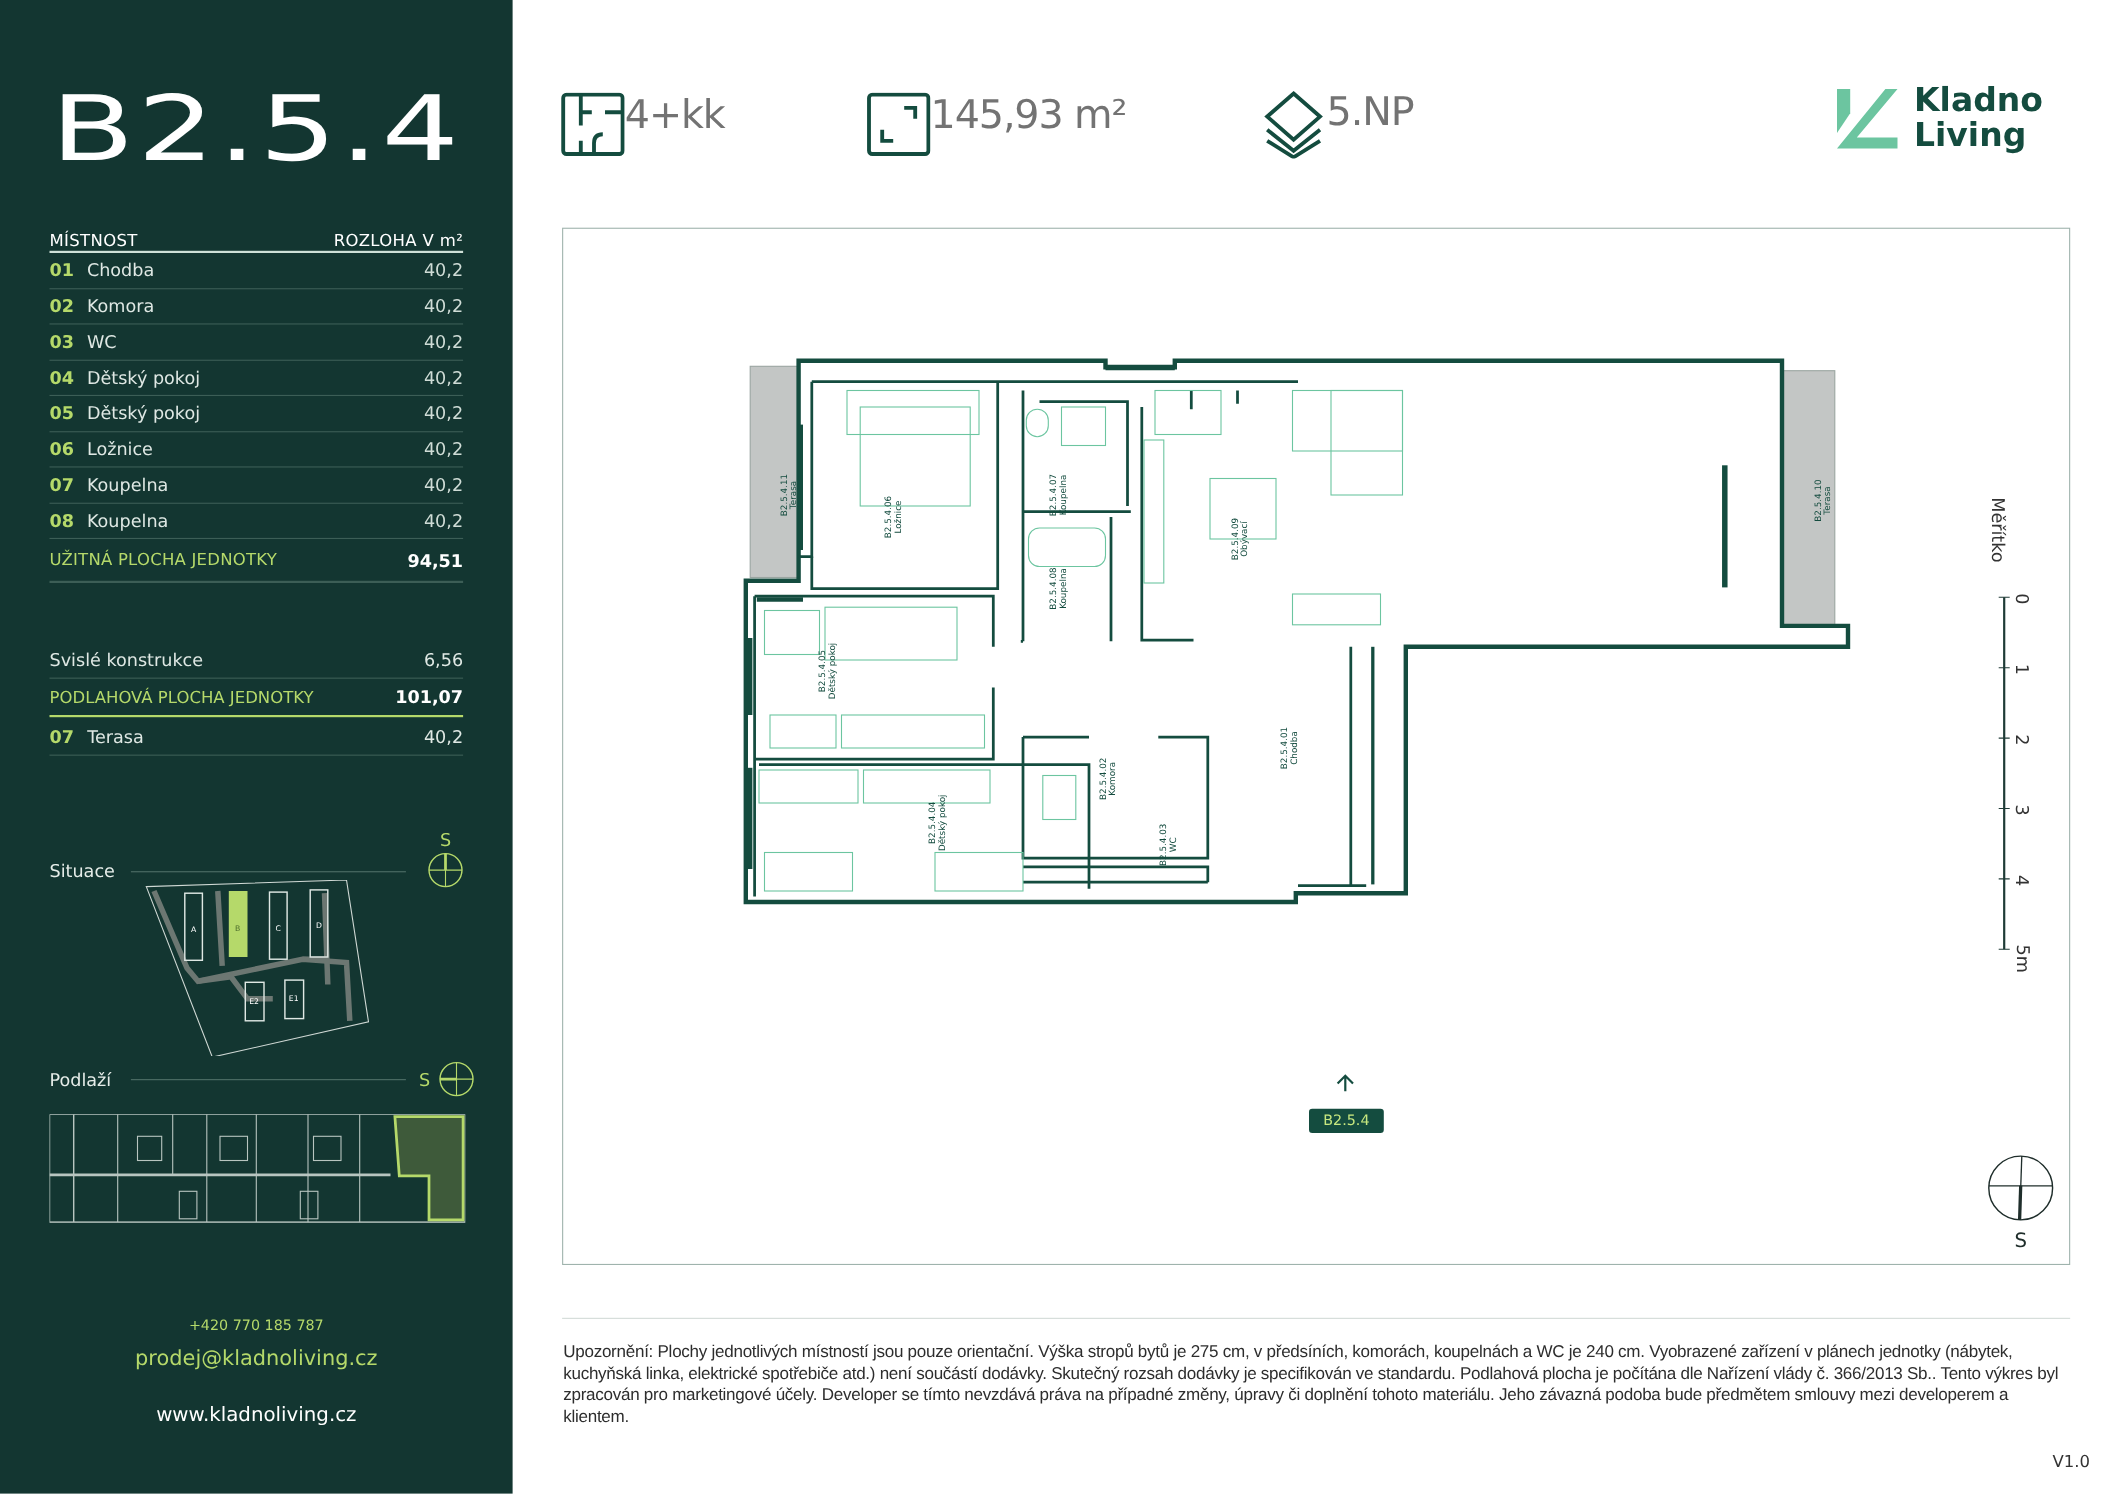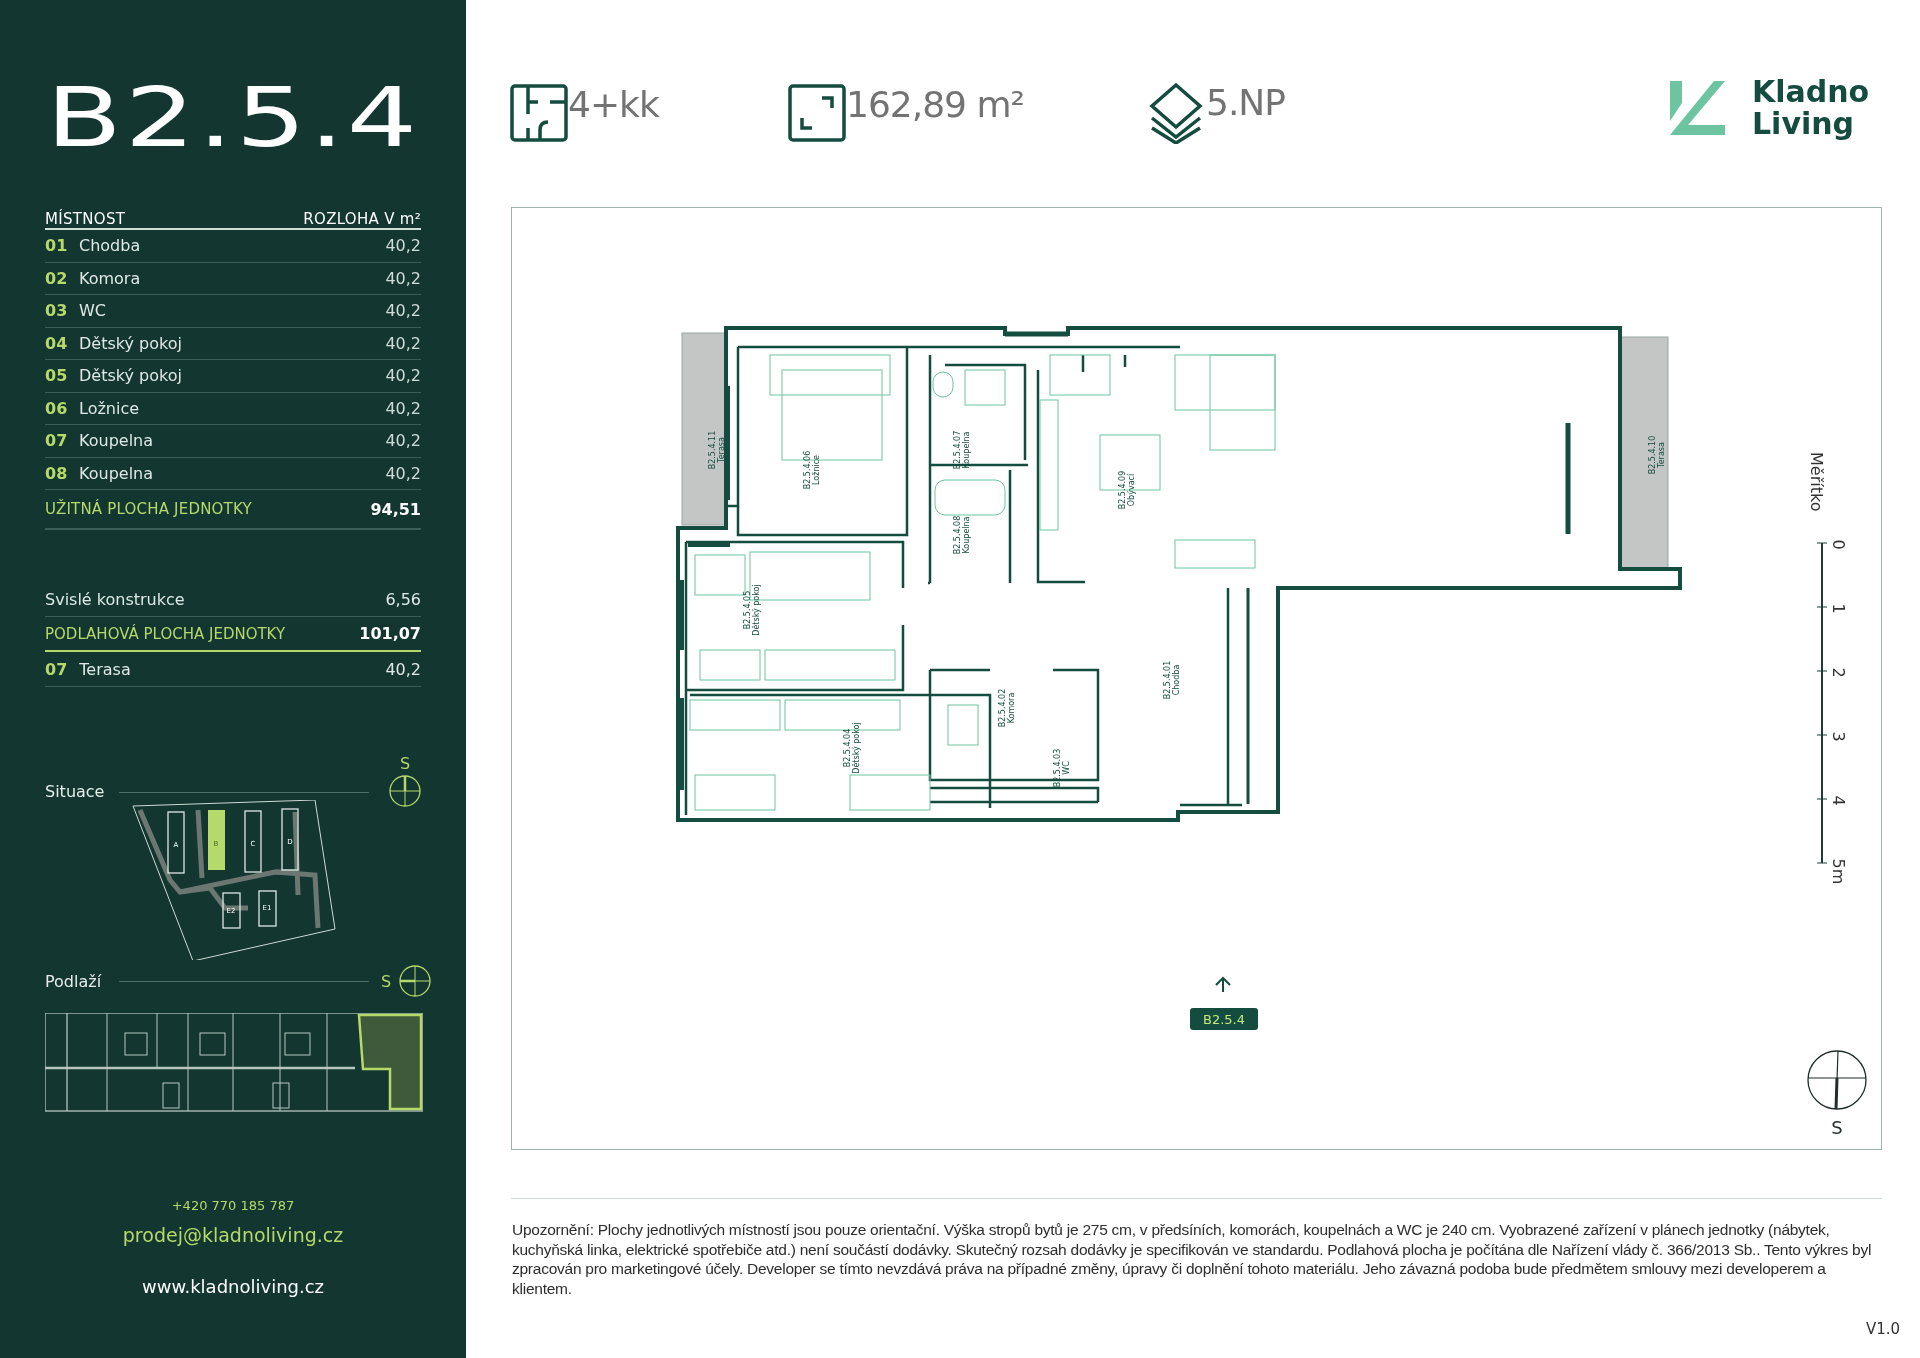--- a/index.html
+++ b/index.html
@@ -22,21 +22,21 @@
   .r2 .lbl{color:#b5d96a;font-size:15px}
   .r2 .v{color:#ffffff;font-weight:700}
   .r2 .num{color:#b5d96a;font-weight:700;margin-right:12px}
   .section-label{position:absolute;left:45px;font-size:16px;color:#e6ede9;font-family:"DejaVu Sans",sans-serif}
   .section-line{position:absolute;height:1px;background:#4f6f68}
   .contact{position:absolute;left:0;width:466px;text-align:center;font-family:"DejaVu Sans",sans-serif}
   .phone{top:1198px;color:#b5d96a;font-size:13px}
   .email{top:1224px;color:#b5d96a;font-size:19px}
   .web{top:1276px;color:#ffffff;font-size:18px}
   .header-item{position:absolute;display:flex;align-items:flex-start;color:#737373;font-size:36px;font-family:"DejaVu Sans",sans-serif;letter-spacing:-1px}
-  .logo{position:absolute;left:1668px;top:76px;display:flex;align-items:center;gap:26px}
+  .logo{position:absolute;left:1668px;top:76px;display:flex;align-items:center;gap:14px}
   .logo-text{color:#144c3f;font-size:30px;font-weight:700;line-height:32px;font-family:"DejaVu Sans",sans-serif}
   .frame{position:absolute;left:511px;top:207px;width:1371px;height:943px;border:1.5px solid #9fb3ad}
   .badge{position:absolute;left:1190px;top:1008px;width:68px;height:22px;background:#144c3f;color:#c7e77f;font-size:13px;border-radius:3px;display:flex;align-items:center;justify-content:center;font-family:"DejaVu Sans",sans-serif}
   .disclaimer{position:absolute;left:512px;top:1220px;width:1370px;font-size:15.5px;line-height:19.5px;color:#2d2d2d;font-family:Liberation Sans, sans-serif;letter-spacing:-.25px}
   .footer-line{position:absolute;left:511px;top:1198px;width:1371px;height:1px;background:#d3dbd8}
   .version{position:absolute;right:20px;top:1320px;font-size:15px;color:#333;font-family:"DejaVu Sans",sans-serif}
   .scale-label{position:absolute;left:1826px;top:452px;font-size:16px;color:#333;transform:rotate(90deg);transform-origin:left top;font-family:"DejaVu Sans",sans-serif;white-space:nowrap}
   .scale-tick{position:absolute;font-size:16px;color:#333;transform:rotate(90deg);font-family:"DejaVu Sans",sans-serif}
   svg text{font-family:"DejaVu Sans",sans-serif}
 </style>
@@ -176,21 +176,21 @@
     <rect x="2" y="2" width="54" height="54" rx="3" fill="none" stroke="#144c3f" stroke-width="3.5"></rect>
     <path d="M18,2 L18,30 M18,18 L28,18 M40,18 L56,18 M18,44 L18,56 M30,56 L30,46 Q30,38 38,38" fill="none" stroke="#144c3f" stroke-width="3.5"></path>
   </svg>
   <span>4+kk</span>
 </div>
 <div class="header-item" style="left:788px;top:84px">
   <svg width="58" height="58" viewBox="0 0 58 58">
     <rect x="2" y="2" width="54" height="54" rx="3" fill="none" stroke="#144c3f" stroke-width="3.5"></rect>
     <path d="M14,34 L14,44 L24,44 M34,14 L44,14 L44,24" fill="none" stroke="#144c3f" stroke-width="3.5"></path>
   </svg>
-  <span>162,89 m²</span>
+  <span>145,93 m²</span>
 </div>
 <div class="header-item" style="left:1146px;top:82px">
   <svg width="60" height="62" viewBox="0 0 60 62">
     <path d="M30,3 L54,24 L30,45 L6,24 Z" fill="none" stroke="#144c3f" stroke-width="3.5"></path>
     <path d="M6,36 L30,55 L54,36" fill="none" stroke="#144c3f" stroke-width="3.5"></path>
     <path d="M6,46 L30,61 L54,46" fill="none" stroke="#144c3f" stroke-width="3.5"></path>
   </svg>
   <span>5.NP</span>
 </div>
 

